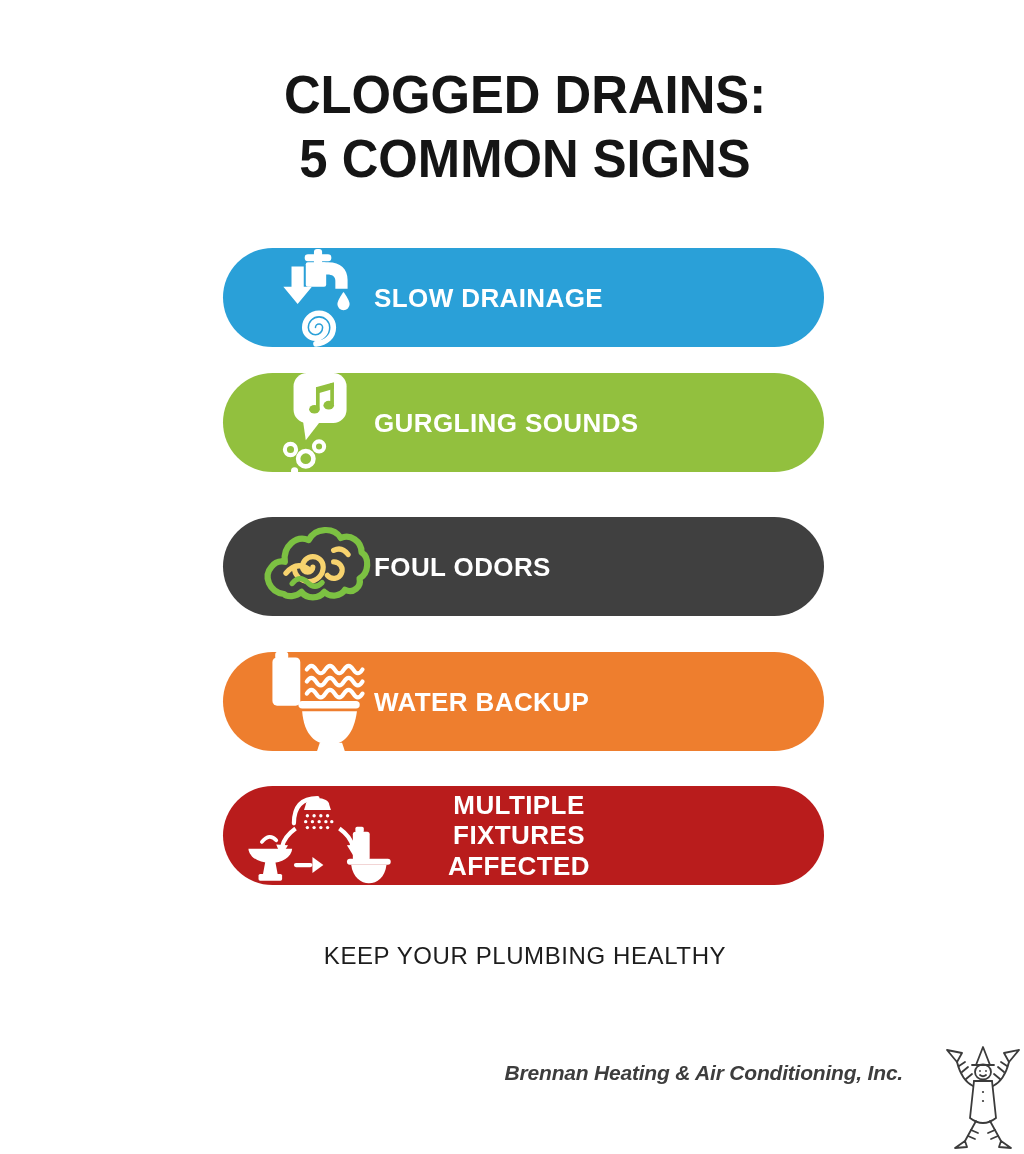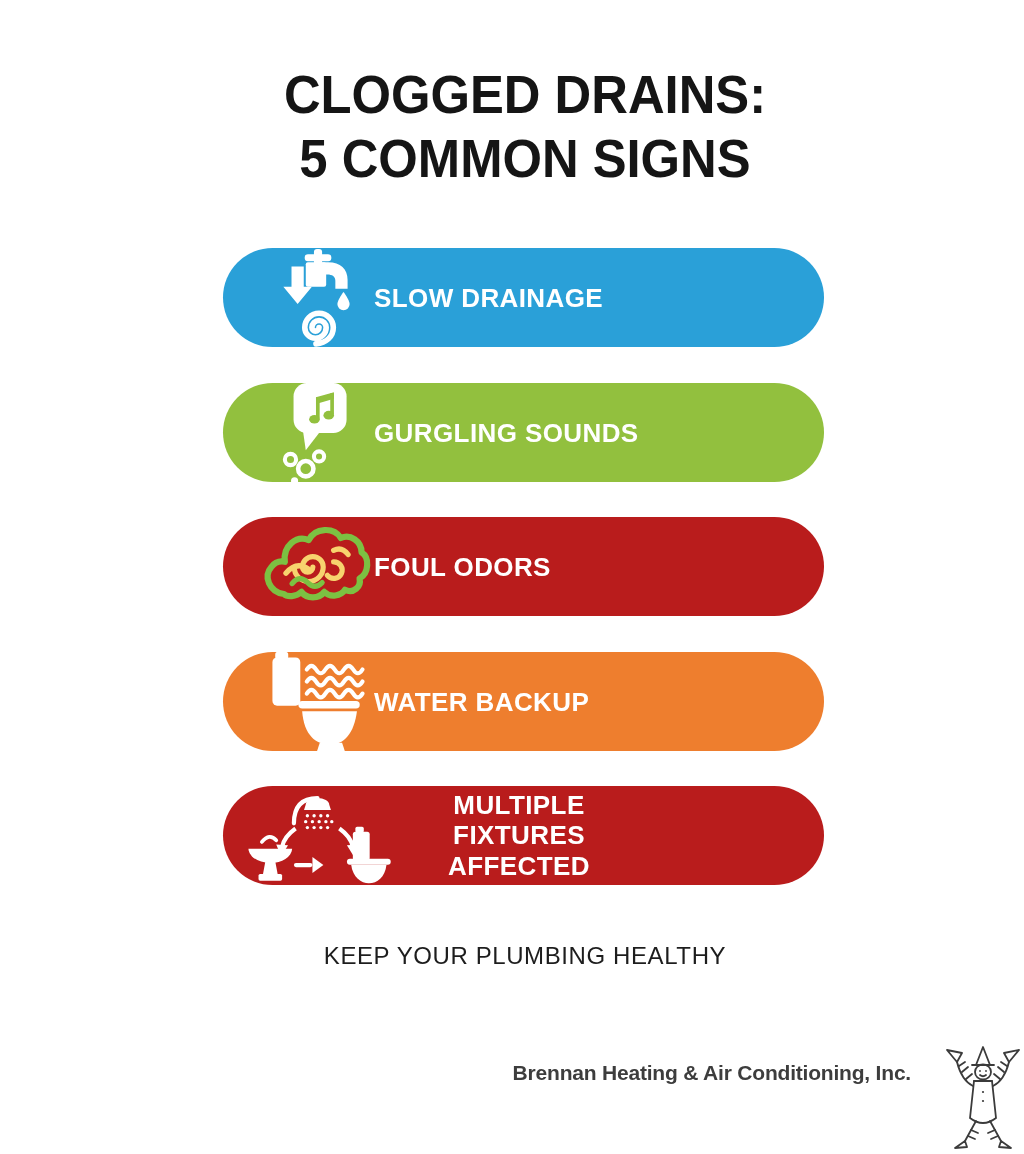--- a/index.html
+++ b/index.html
@@ -27,21 +27,21 @@
     color:#ffffff; font-weight:bold; font-size:26px; letter-spacing:0.4px;
     line-height:1.18; white-space:nowrap;
   }
   .pill-label.wrap {
     left:170px; max-width:252px; white-space:normal; text-align:center;
   }
   .tagline {
     position:absolute; top:942px; left:0; width:100%; text-align:center;
     font-size:24px; color:#1d1d1d; letter-spacing:0.6px;
   }
-  .footer-text { position:absolute; right:126px; top:1060px; text-align:right; line-height:1.22; }
+  .footer-text { position:absolute; right:134px; top:1060px; text-align:right; line-height:1.22;font-style:italic; }
   .footer-company { font-size:21px; font-weight:bold; color:#3d3d3d; letter-spacing:-0.2px; }
   .footer-url { font-size:21px; color:#9d9d9d; }
   .logo { position:absolute; left:922px; top:1044px; width:96px; height:106px; }
   svg { display:block; }
 </style>
 </head>
 <body>
 
 <div class="page">
 
@@ -58,42 +58,42 @@
         <rect x="34" y="16" width="20" height="24" rx="2"></rect>
         <path d="M50 16 h6 c12 0 19 7 19 17 v9 h-12 v-8 c0-4-3-6-8-6 h-5 z"></path>
         <path d="M20 20 h12 v20 h8 L26 57 L12 40 h8 z"></path>
         <path d="M71 45 c0 0 6 8 6 12 a6 6 0 0 1 -12 0 c0-4 6-12 6-12 z"></path>
         <path fill="none" stroke="#ffffff" stroke-width="5.5" stroke-linecap="round" d="M47 80 a3.5 3.5 0 1 1 -7 0 a7 7 0 1 1 14 0 a10.5 10.5 0 1 1 -21 0 a14 14 0 1 1 28 0 c0 9 -7 15 -17 16"></path>
       </svg>
     </div>
     <div class="pill-label">SLOW DRAINAGE</div>
   </div>
 
-  <div class="pill" style="top: 383px; background-color: rgb(146, 192, 62);">
+  <div class="pill" style="top: 373px; background-color: rgb(146, 192, 62);">
     <div class="pill-icon">
       <svg viewBox="0 0 90 102" width="92" height="104" fill="#ffffff">
         <rect x="22" y="2" width="52" height="49" rx="13"></rect>
         <path d="M31 47 h19 L34 68 z"></path>
         <g style="fill: rgb(146, 192, 62);">
           <rect x="44" y="16" width="3.6" height="21"></rect>
           <rect x="58" y="12" width="3.6" height="21"></rect>
           <polygon points="44,16 61.6,11 61.6,17.5 44,22.5"></polygon>
           <ellipse cx="42.5" cy="37.5" rx="5.2" ry="4.2"></ellipse>
           <ellipse cx="56.5" cy="33.5" rx="5.2" ry="4.2"></ellipse>
         </g>
         <circle cx="19" cy="77" r="5.5" fill="none" stroke="#ffffff" stroke-width="4"></circle>
         <circle cx="34" cy="86" r="7.5" fill="none" stroke="#ffffff" stroke-width="4.5"></circle>
         <circle cx="47" cy="74" r="5" fill="none" stroke="#ffffff" stroke-width="4"></circle>
         <circle cx="23" cy="98" r="3.5"></circle>
       </svg>
     </div>
     <div class="pill-label">GURGLING SOUNDS</div>
   </div>
 
-  <div class="pill" style="top: 517px; background-color: #b91c1c;">
+  <div class="pill" style="top: 517px; background-color: #404040;">
     <div class="pill-icon">
       <svg viewBox="0 0 108 92" width="112" height="96" fill="none" stroke-linecap="round" stroke-linejoin="round">
         <g stroke-width="5" style="stroke: rgb(247, 211, 110);">
           <path d="M50 46 a5 5 0 1 1 -10 0 a10 10 0 1 1 20 0 a14 14 0 1 1 -28 0"></path>
           <path d="M64 54 a8 8 0 1 0 6 -13"></path>
           <path d="M24 52 q10 -12 22 -4"></path>
           <path d="M70 30 q8 -4 14 4"></path>
         </g>
         <path stroke-width="6" d="M22 72 C8 70 2 55 10 46 C13 42 18 40 23 41 C21 26 34 15 46 20 C52 8 70 7 77 18 C86 14 97 21 97 32 C105 37 104 52 95 57 C97 65 89 72 81 68 C77 74 67 76 61 70 C56 77 44 77 39 70 C34 75 25 75 22 72 Z" style="stroke: rgb(124, 193, 66);"></path>
         <path stroke-width="5" d="M30 62 q7 -9 15 -1 q7 7 14 0" style="stroke: rgb(124, 193, 66);"></path>

